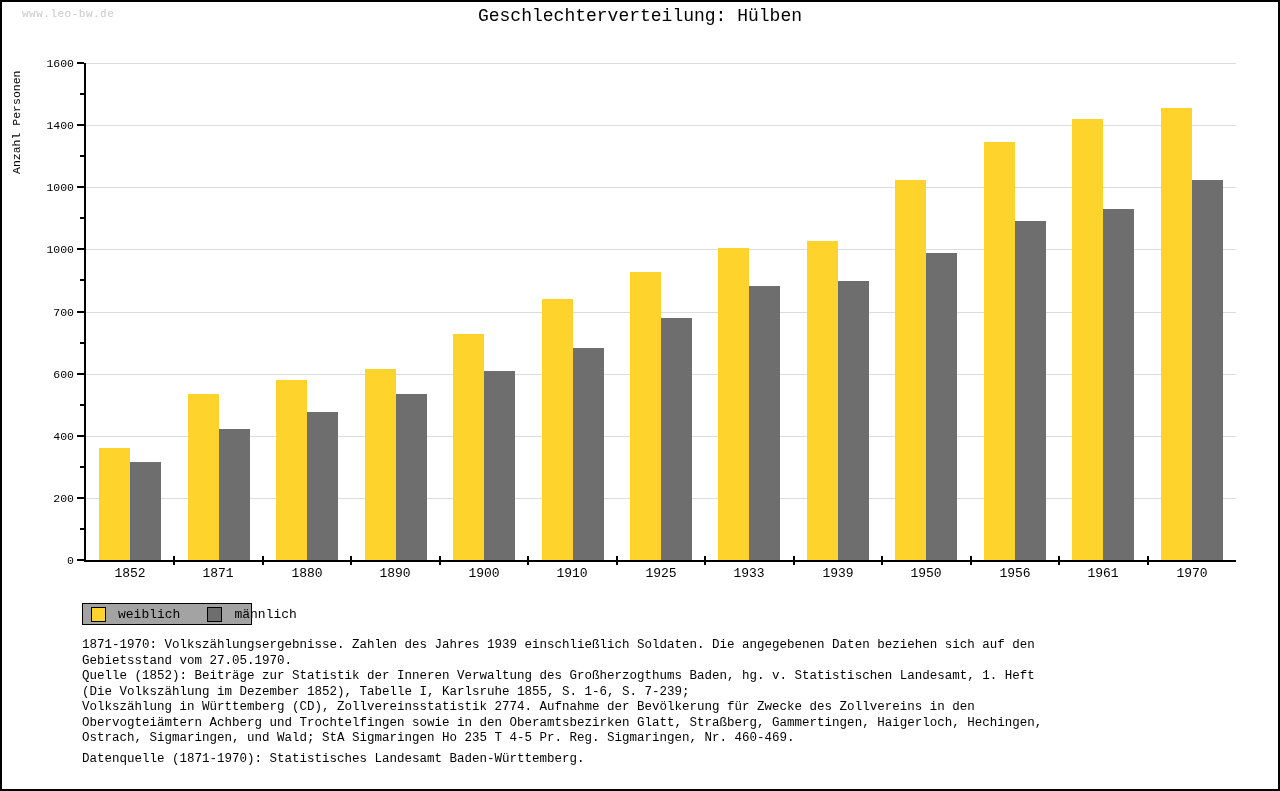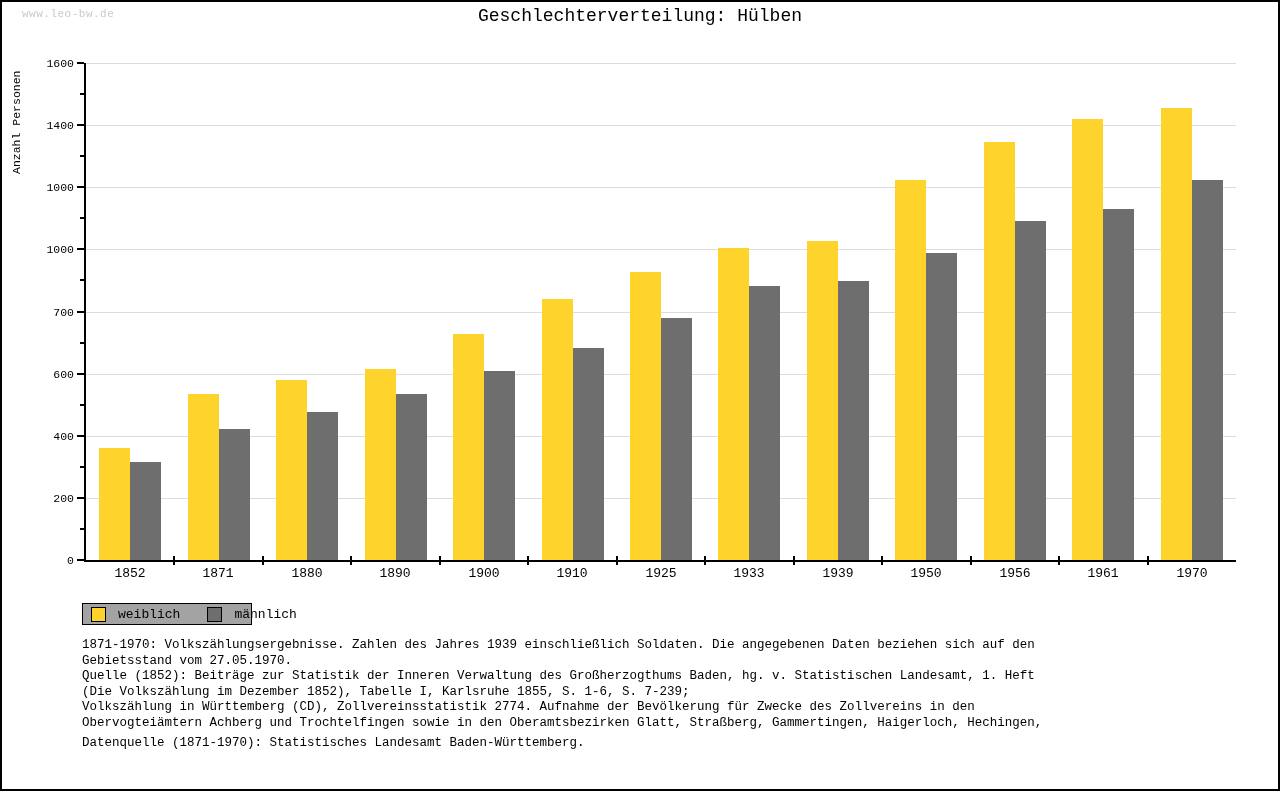--- a/index.html
+++ b/index.html
@@ -167,16 +167,17 @@
     </div>
 
   <div class="footer">
     <div id="footer-lines">
         <div class="footer-line">1871-1970: Volkszählungsergebnisse. Zahlen des Jahres 1939 einschließlich Soldaten. Die angegebenen Daten beziehen sich auf den</div>
         <div class="footer-line">Gebietsstand vom 27.05.1970.</div>
         <div class="footer-line">Quelle (1852): Beiträge zur Statistik der Inneren Verwaltung des Großherzogthums Baden, hg. v. Statistischen Landesamt, 1. Heft</div>
         <div class="footer-line">(Die Volkszählung im Dezember 1852), Tabelle I, Karlsruhe 1855, S. 1-6, S. 7-239;</div>
         <div class="footer-line">Volkszählung in Württemberg (CD), Zollvereinsstatistik 2774. Aufnahme der Bevölkerung für Zwecke des Zollvereins in den</div>
         <div class="footer-line">Obervogteiämtern Achberg und Trochtelfingen sowie in den Oberamtsbezirken Glatt, Straßberg, Gammertingen, Haigerloch, Hechingen,</div>
+        <div class="footer-line">Ostrach, Sigmaringen, und Wald; StA Sigmaringen Ho 235 T 4-5 Pr. Reg. Sigmaringen, Nr. 460-469.</div>
       </div>
     <div class="datasource">Datenquelle (1871-1970): Statistisches Landesamt Baden-Württemberg.</div>
   </div>
 </div>
 
 </body></html>

